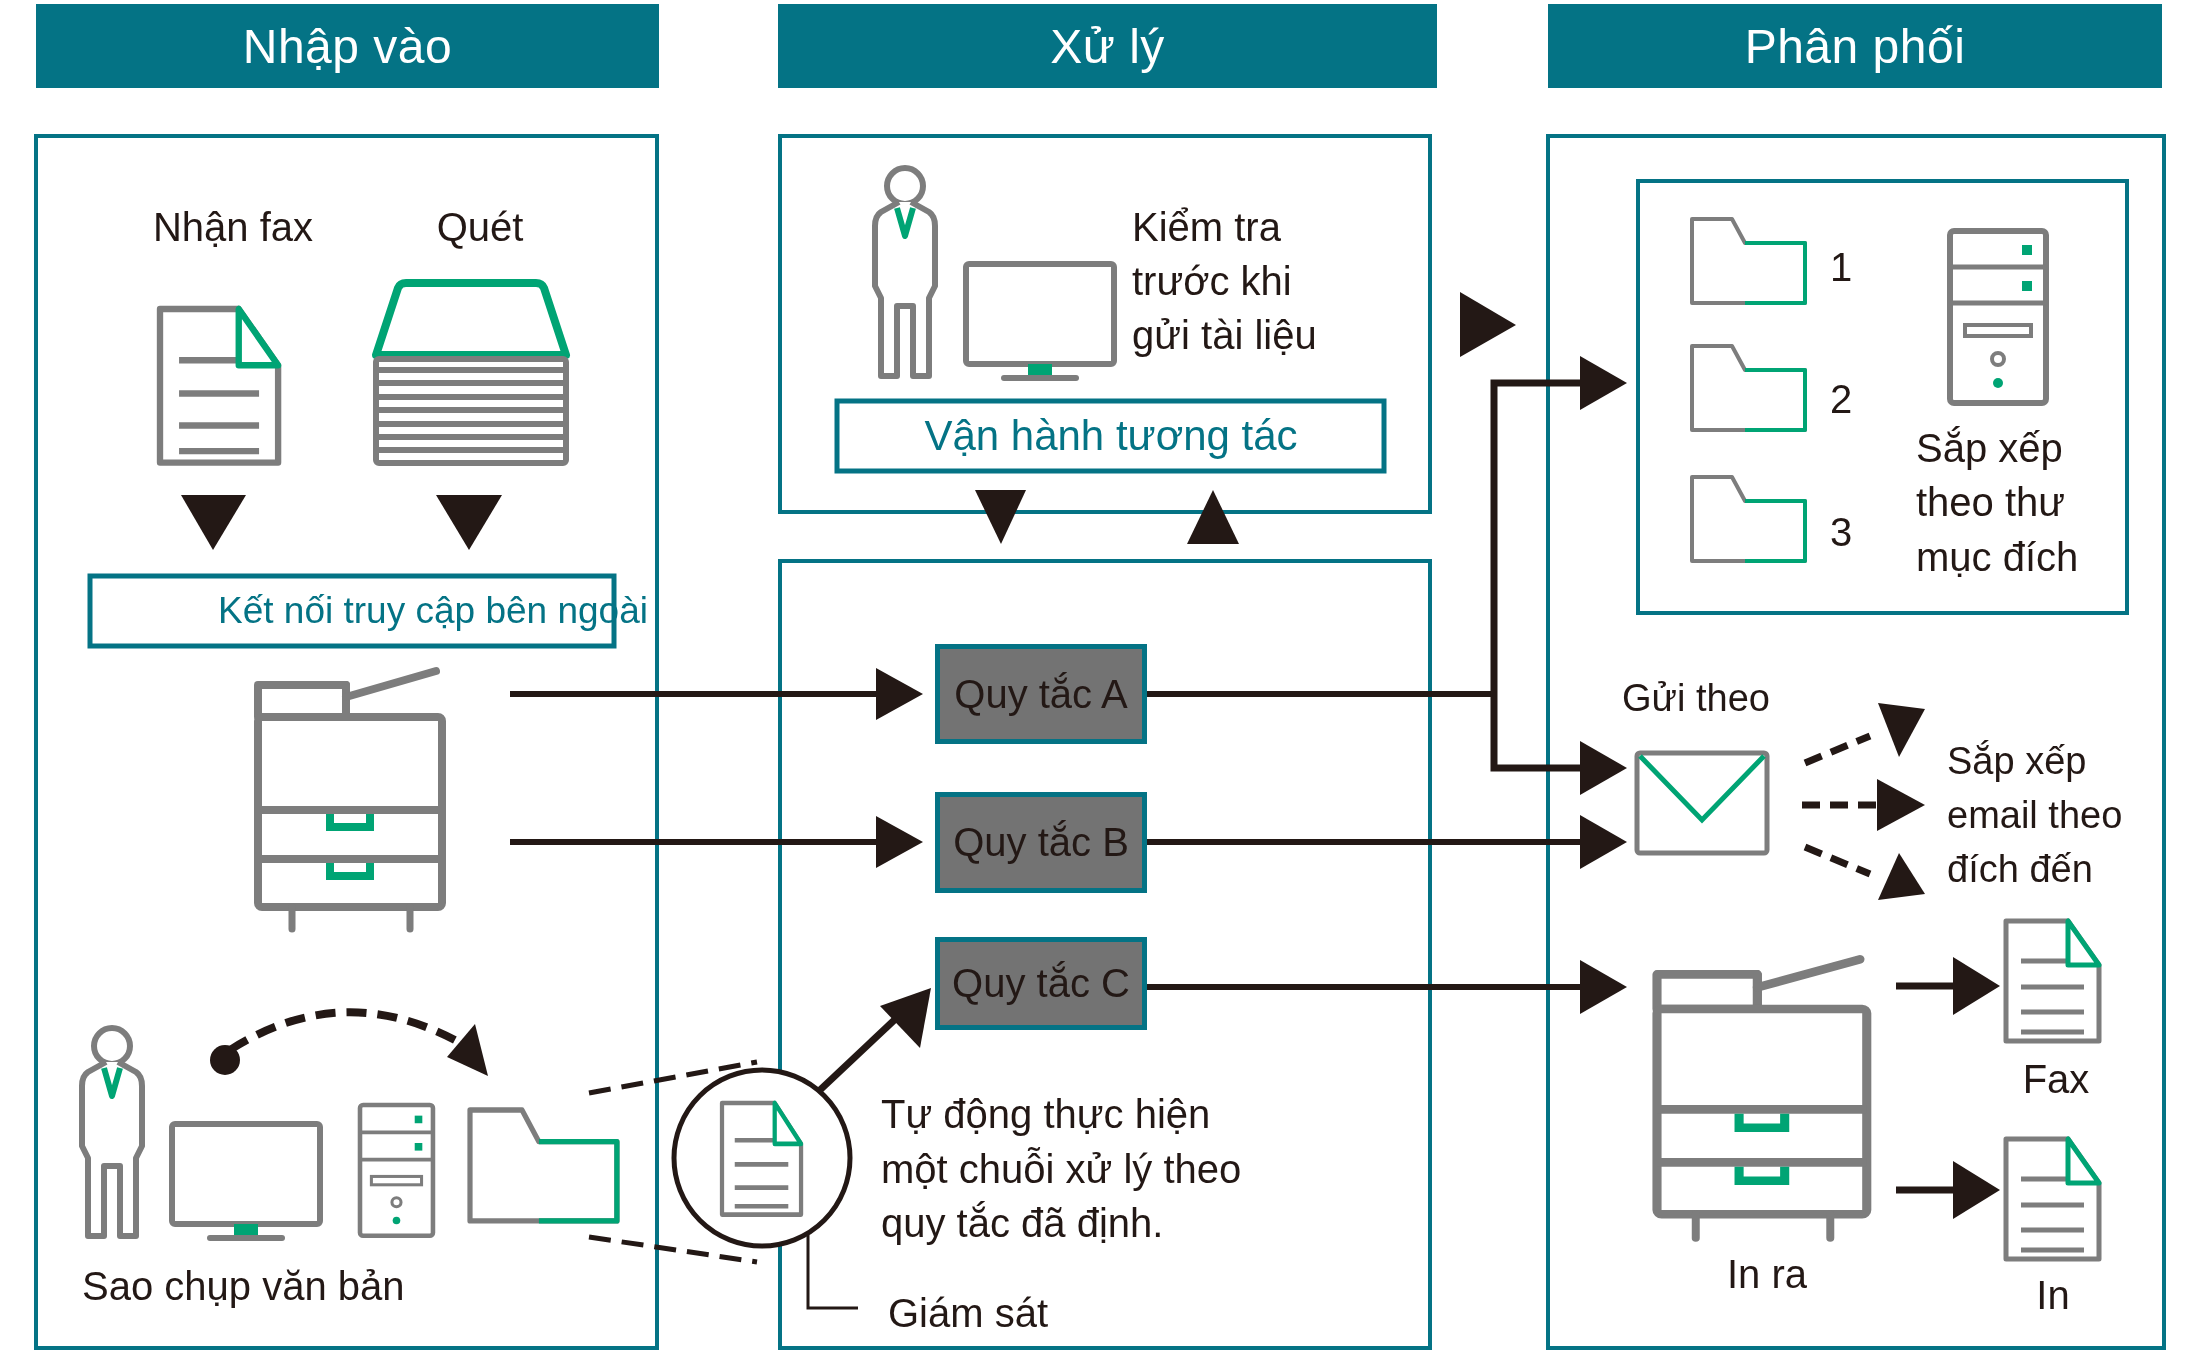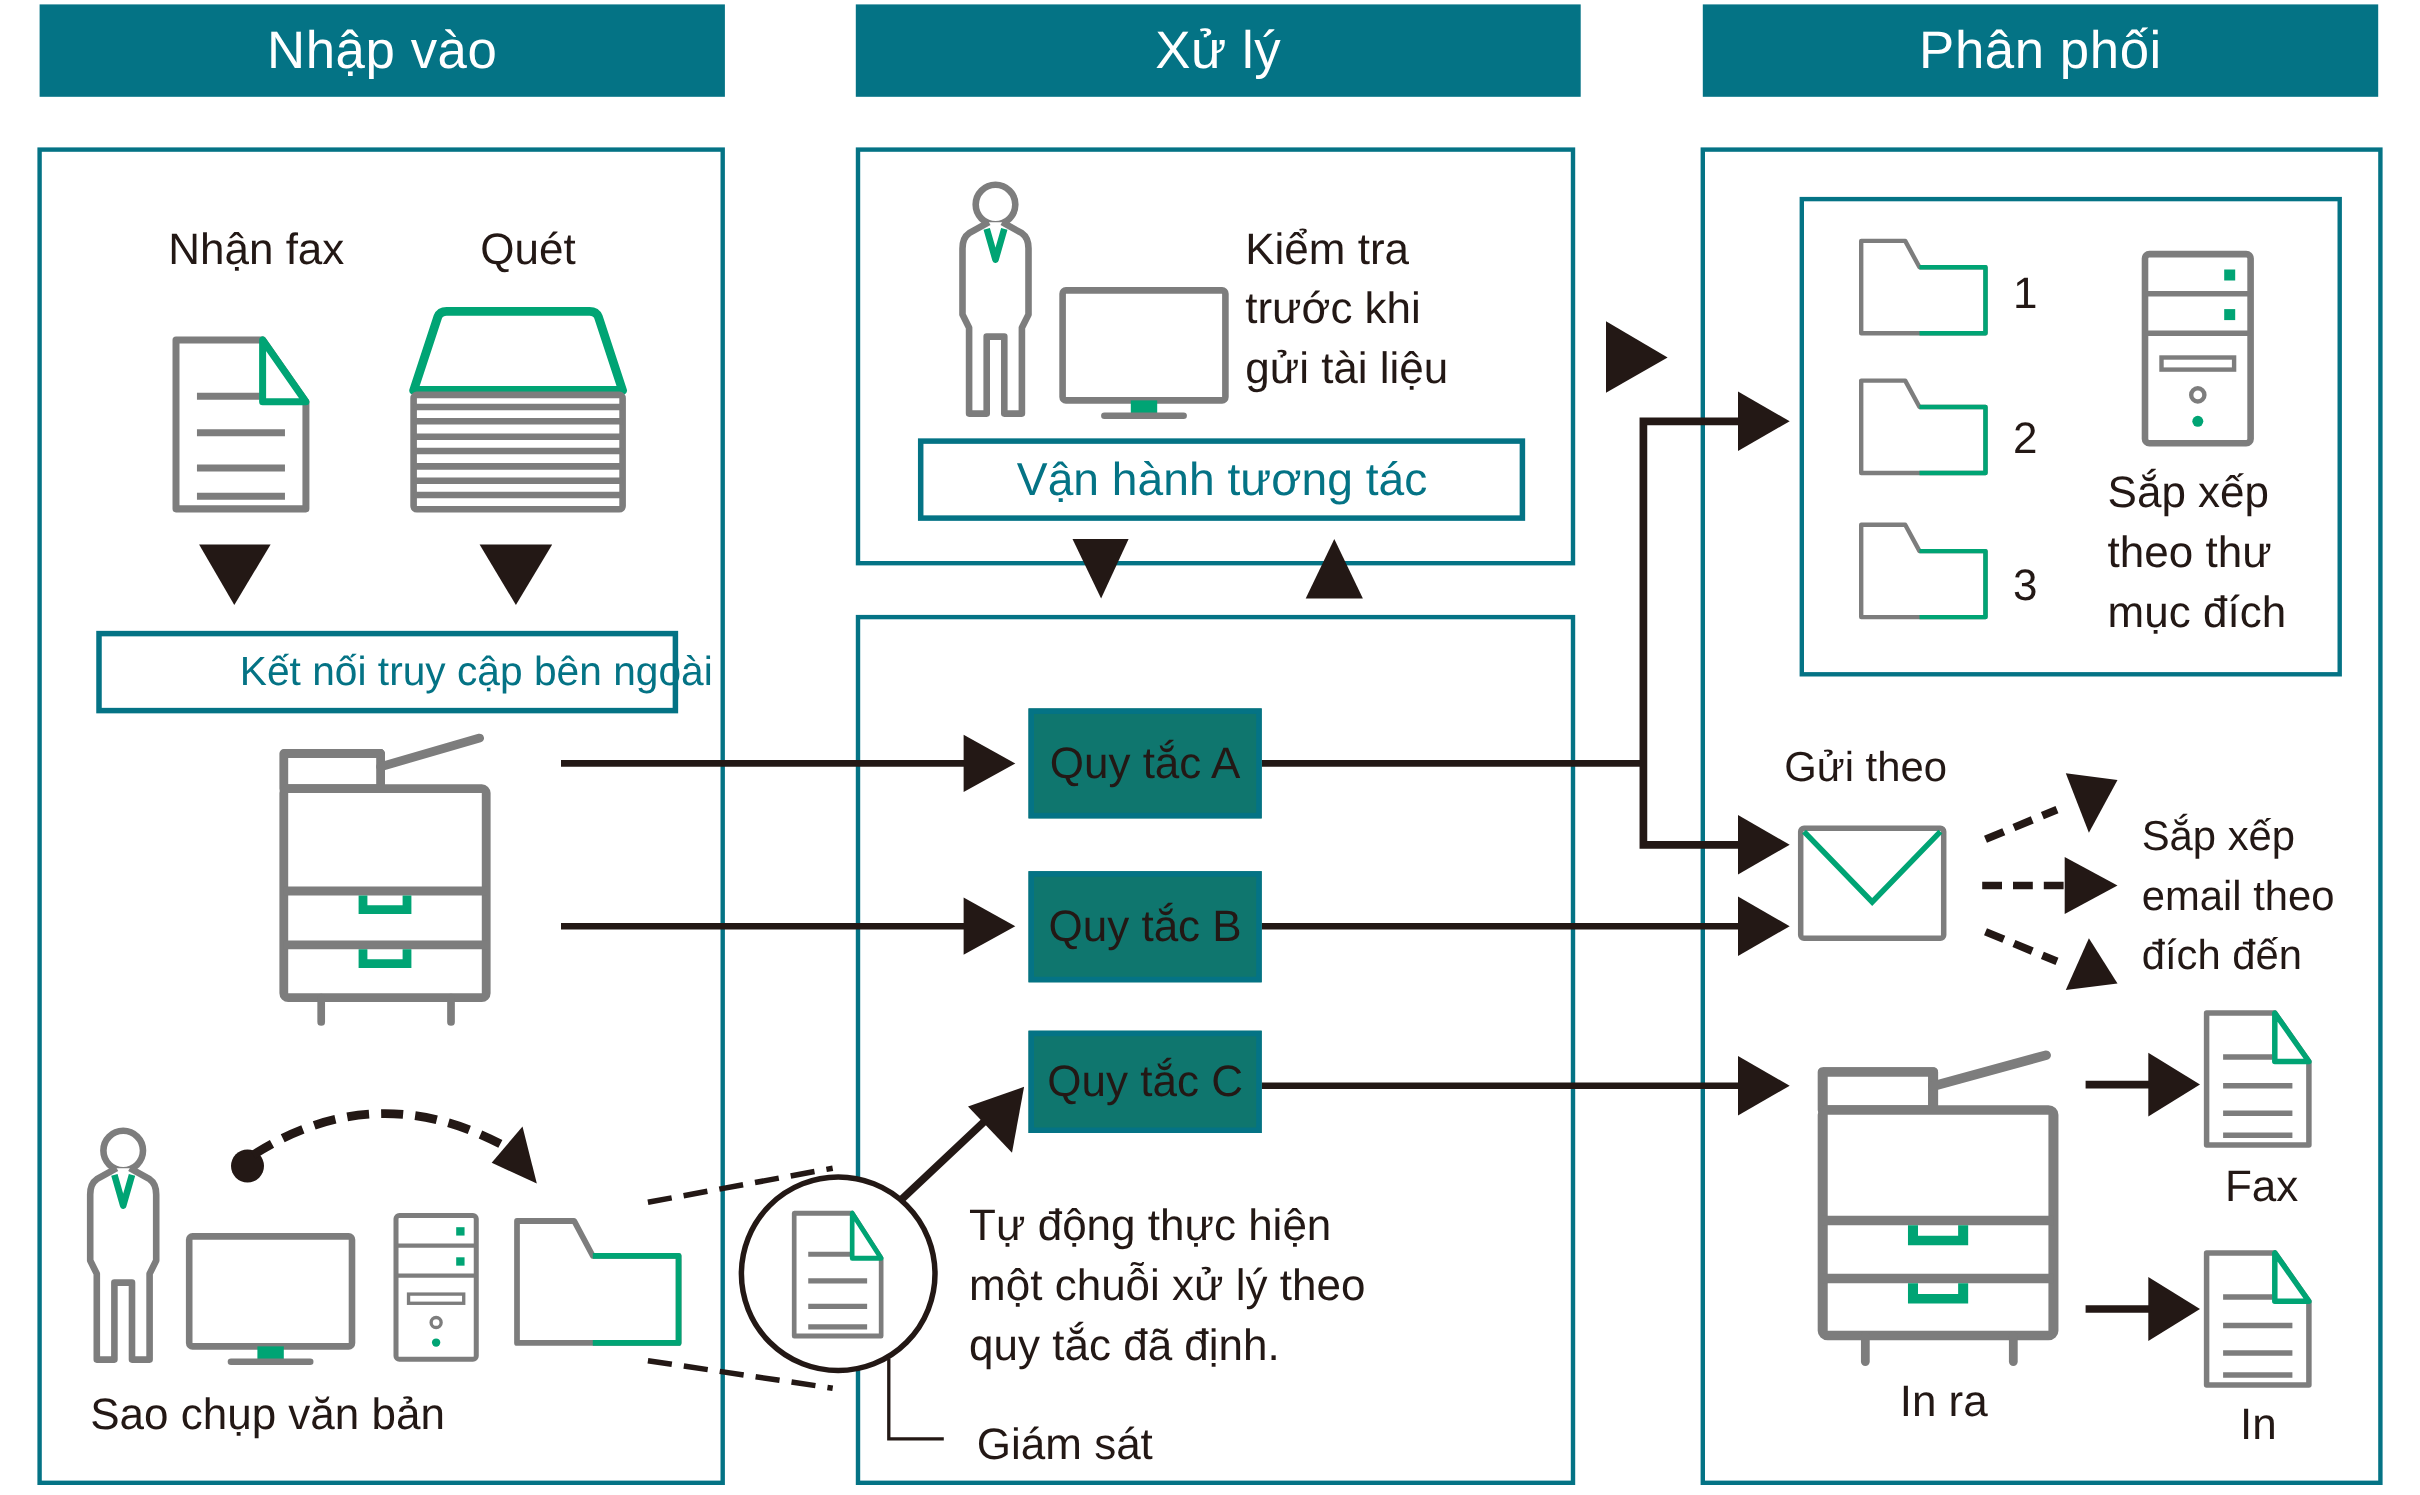--- a/index.html
+++ b/index.html
@@ -8,21 +8,21 @@
   svg.diagram { position: absolute; left: 0; top: 0; }
   .header { position: absolute; top: 4px; height: 84px; background: #047385;
             color: #ffffff; font-size: 48px; display: flex; align-items: center;
             justify-content: center; letter-spacing: 0.5px; }
   .label { position: absolute; font-size: 40px; line-height: 1.38; white-space: nowrap; color: #231815; }
   .teal-text { color: #047385; }
   .center { text-align: center; }
   .boxlabel { position: absolute; display: flex; align-items: center; justify-content: center;
               font-size: 40px; white-space: nowrap; }
   .rule { position: absolute; display: flex; align-items: center; justify-content: center;
-          font-size: 40px; color: #231815; border: 5px solid #047385; box-sizing: border-box; background: #0f766e; }
+          font-size: 40px; color: #231815; border: 5px solid #047385; box-sizing: border-box; background: #737373; }
 </style>
 </head>
 <body>
 
 <svg class="diagram" width="2200" height="1359" viewBox="0 0 2200 1359">
   <defs>
     <g id="doc-icon">
       <path d="M0,0 H62 L93,44 V120 H0 Z" fill="#fff" stroke="#7d7d7d" stroke-width="5" stroke-linejoin="round"></path>
       <line x1="15" y1="40" x2="60" y2="40" stroke="#7d7d7d" stroke-width="5"></line>
       <line x1="15" y1="66" x2="78" y2="66" stroke="#7d7d7d" stroke-width="5"></line>

